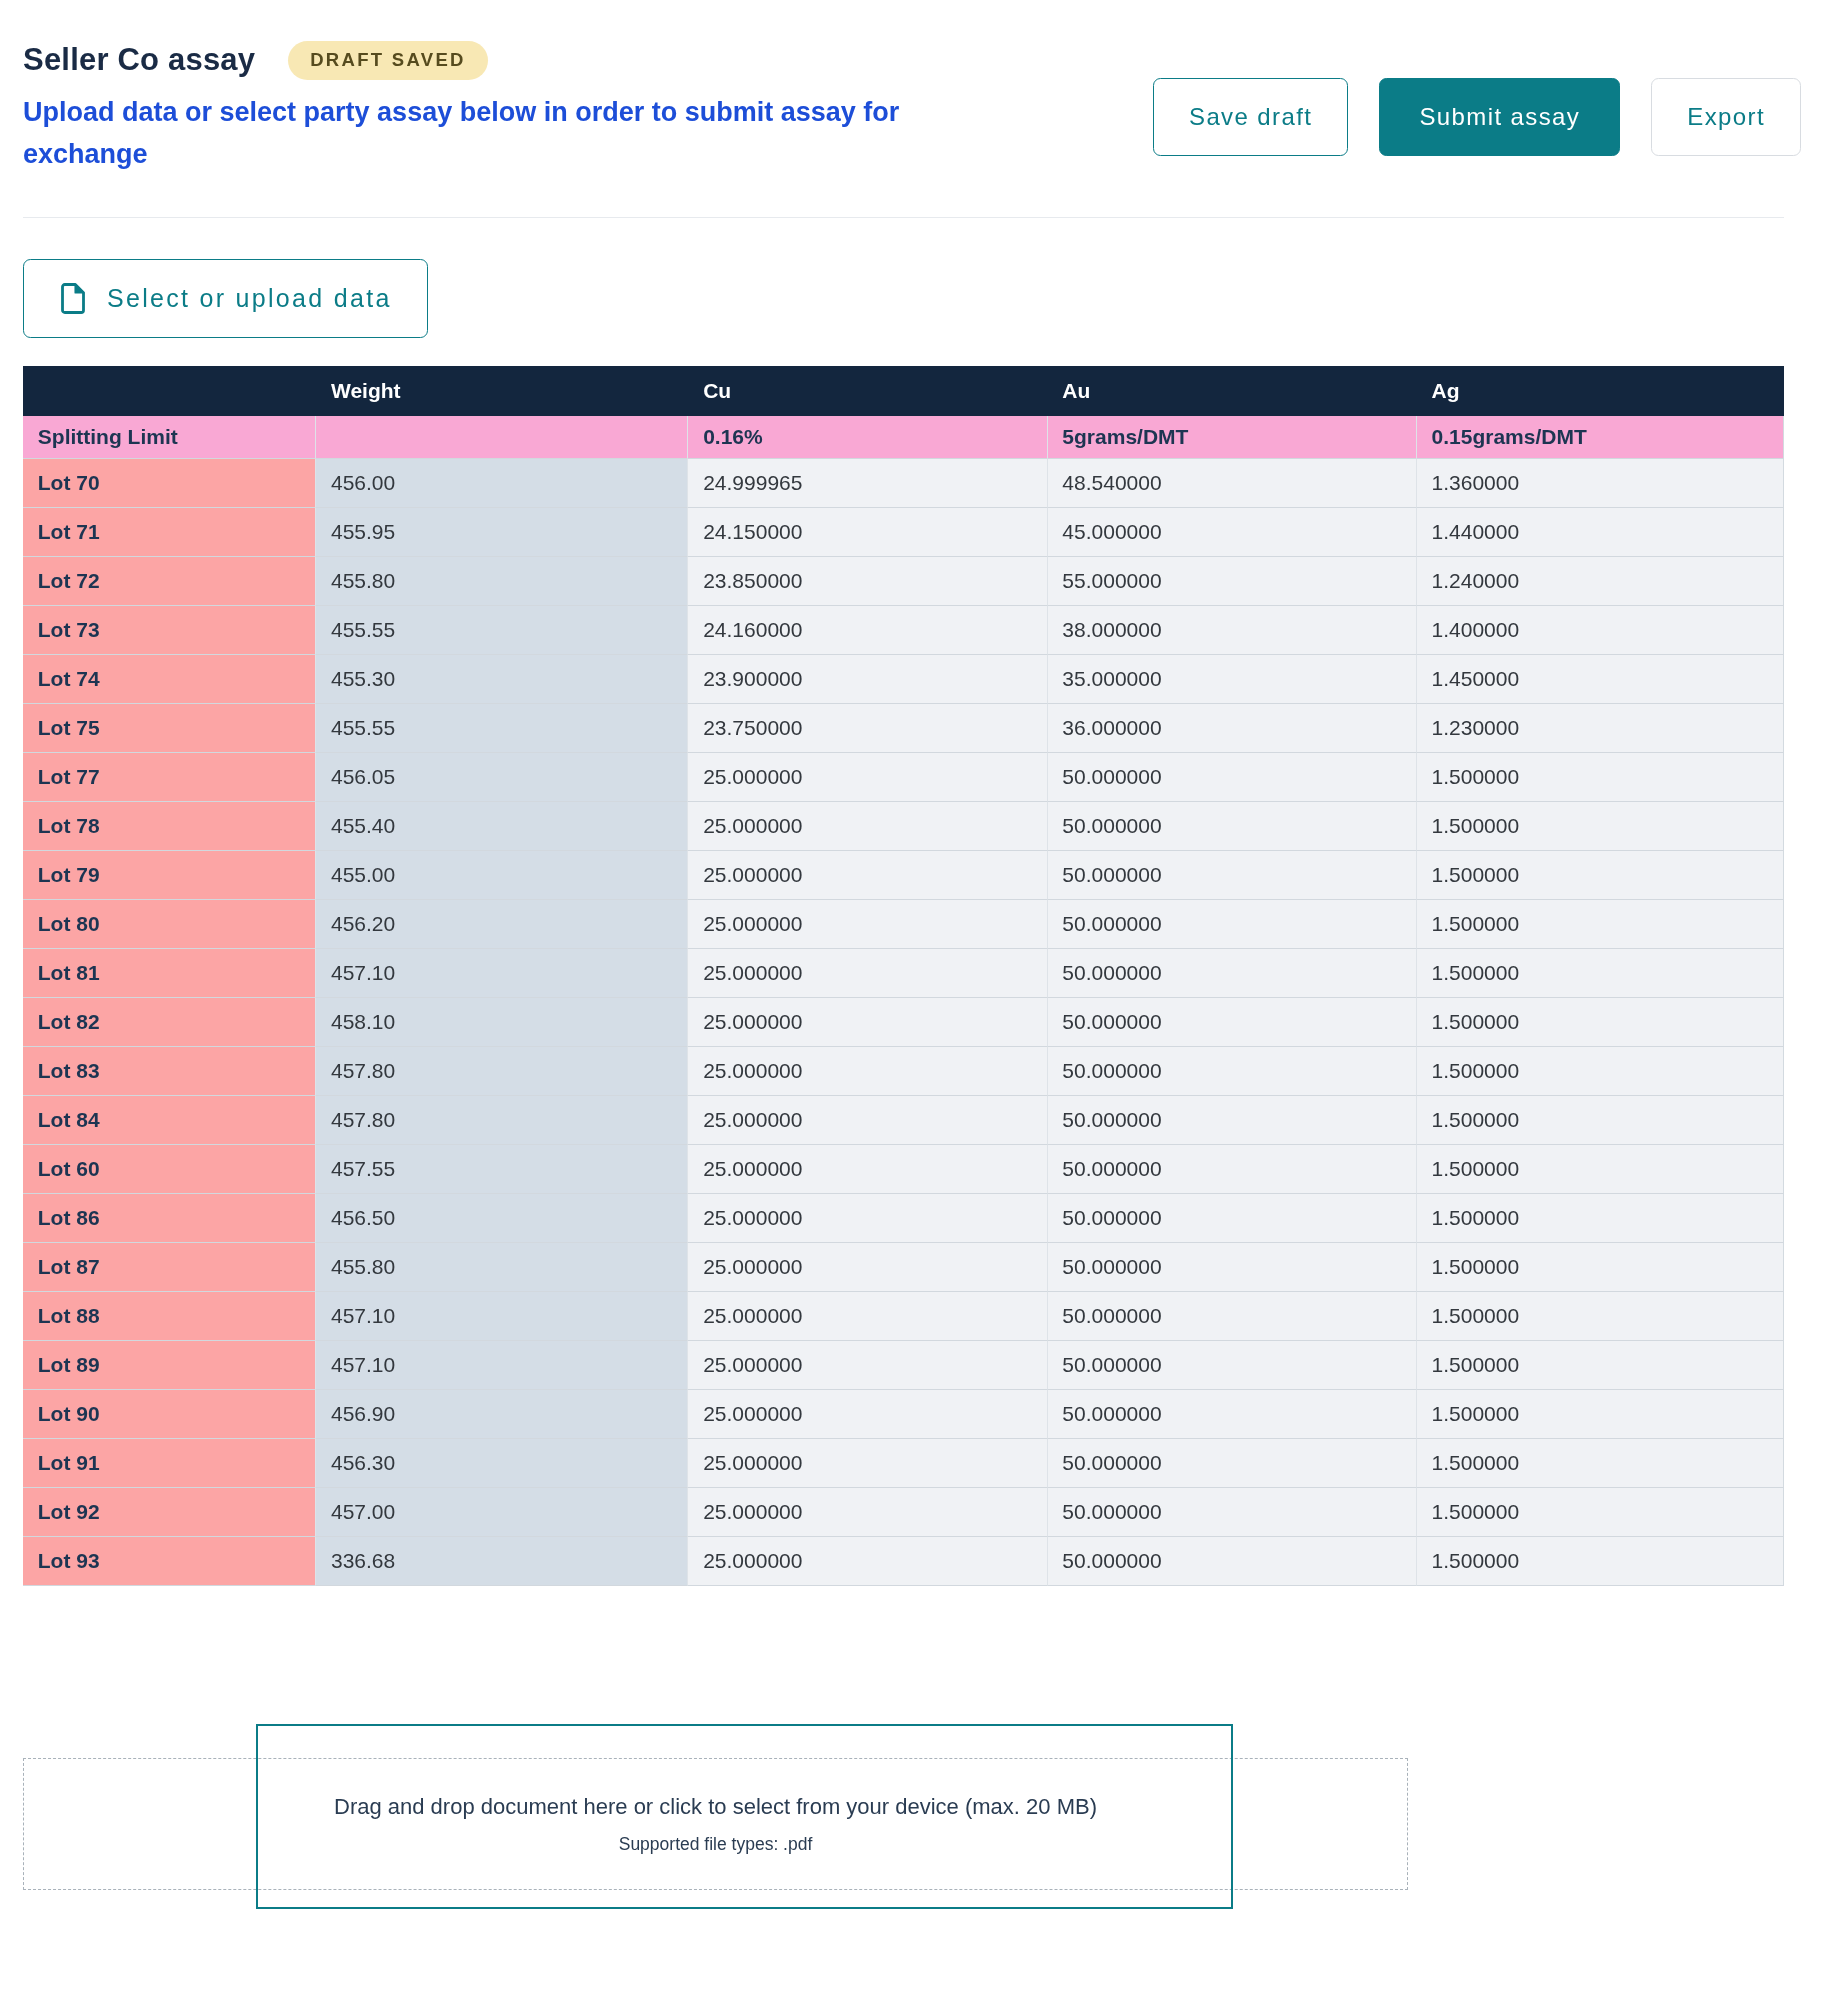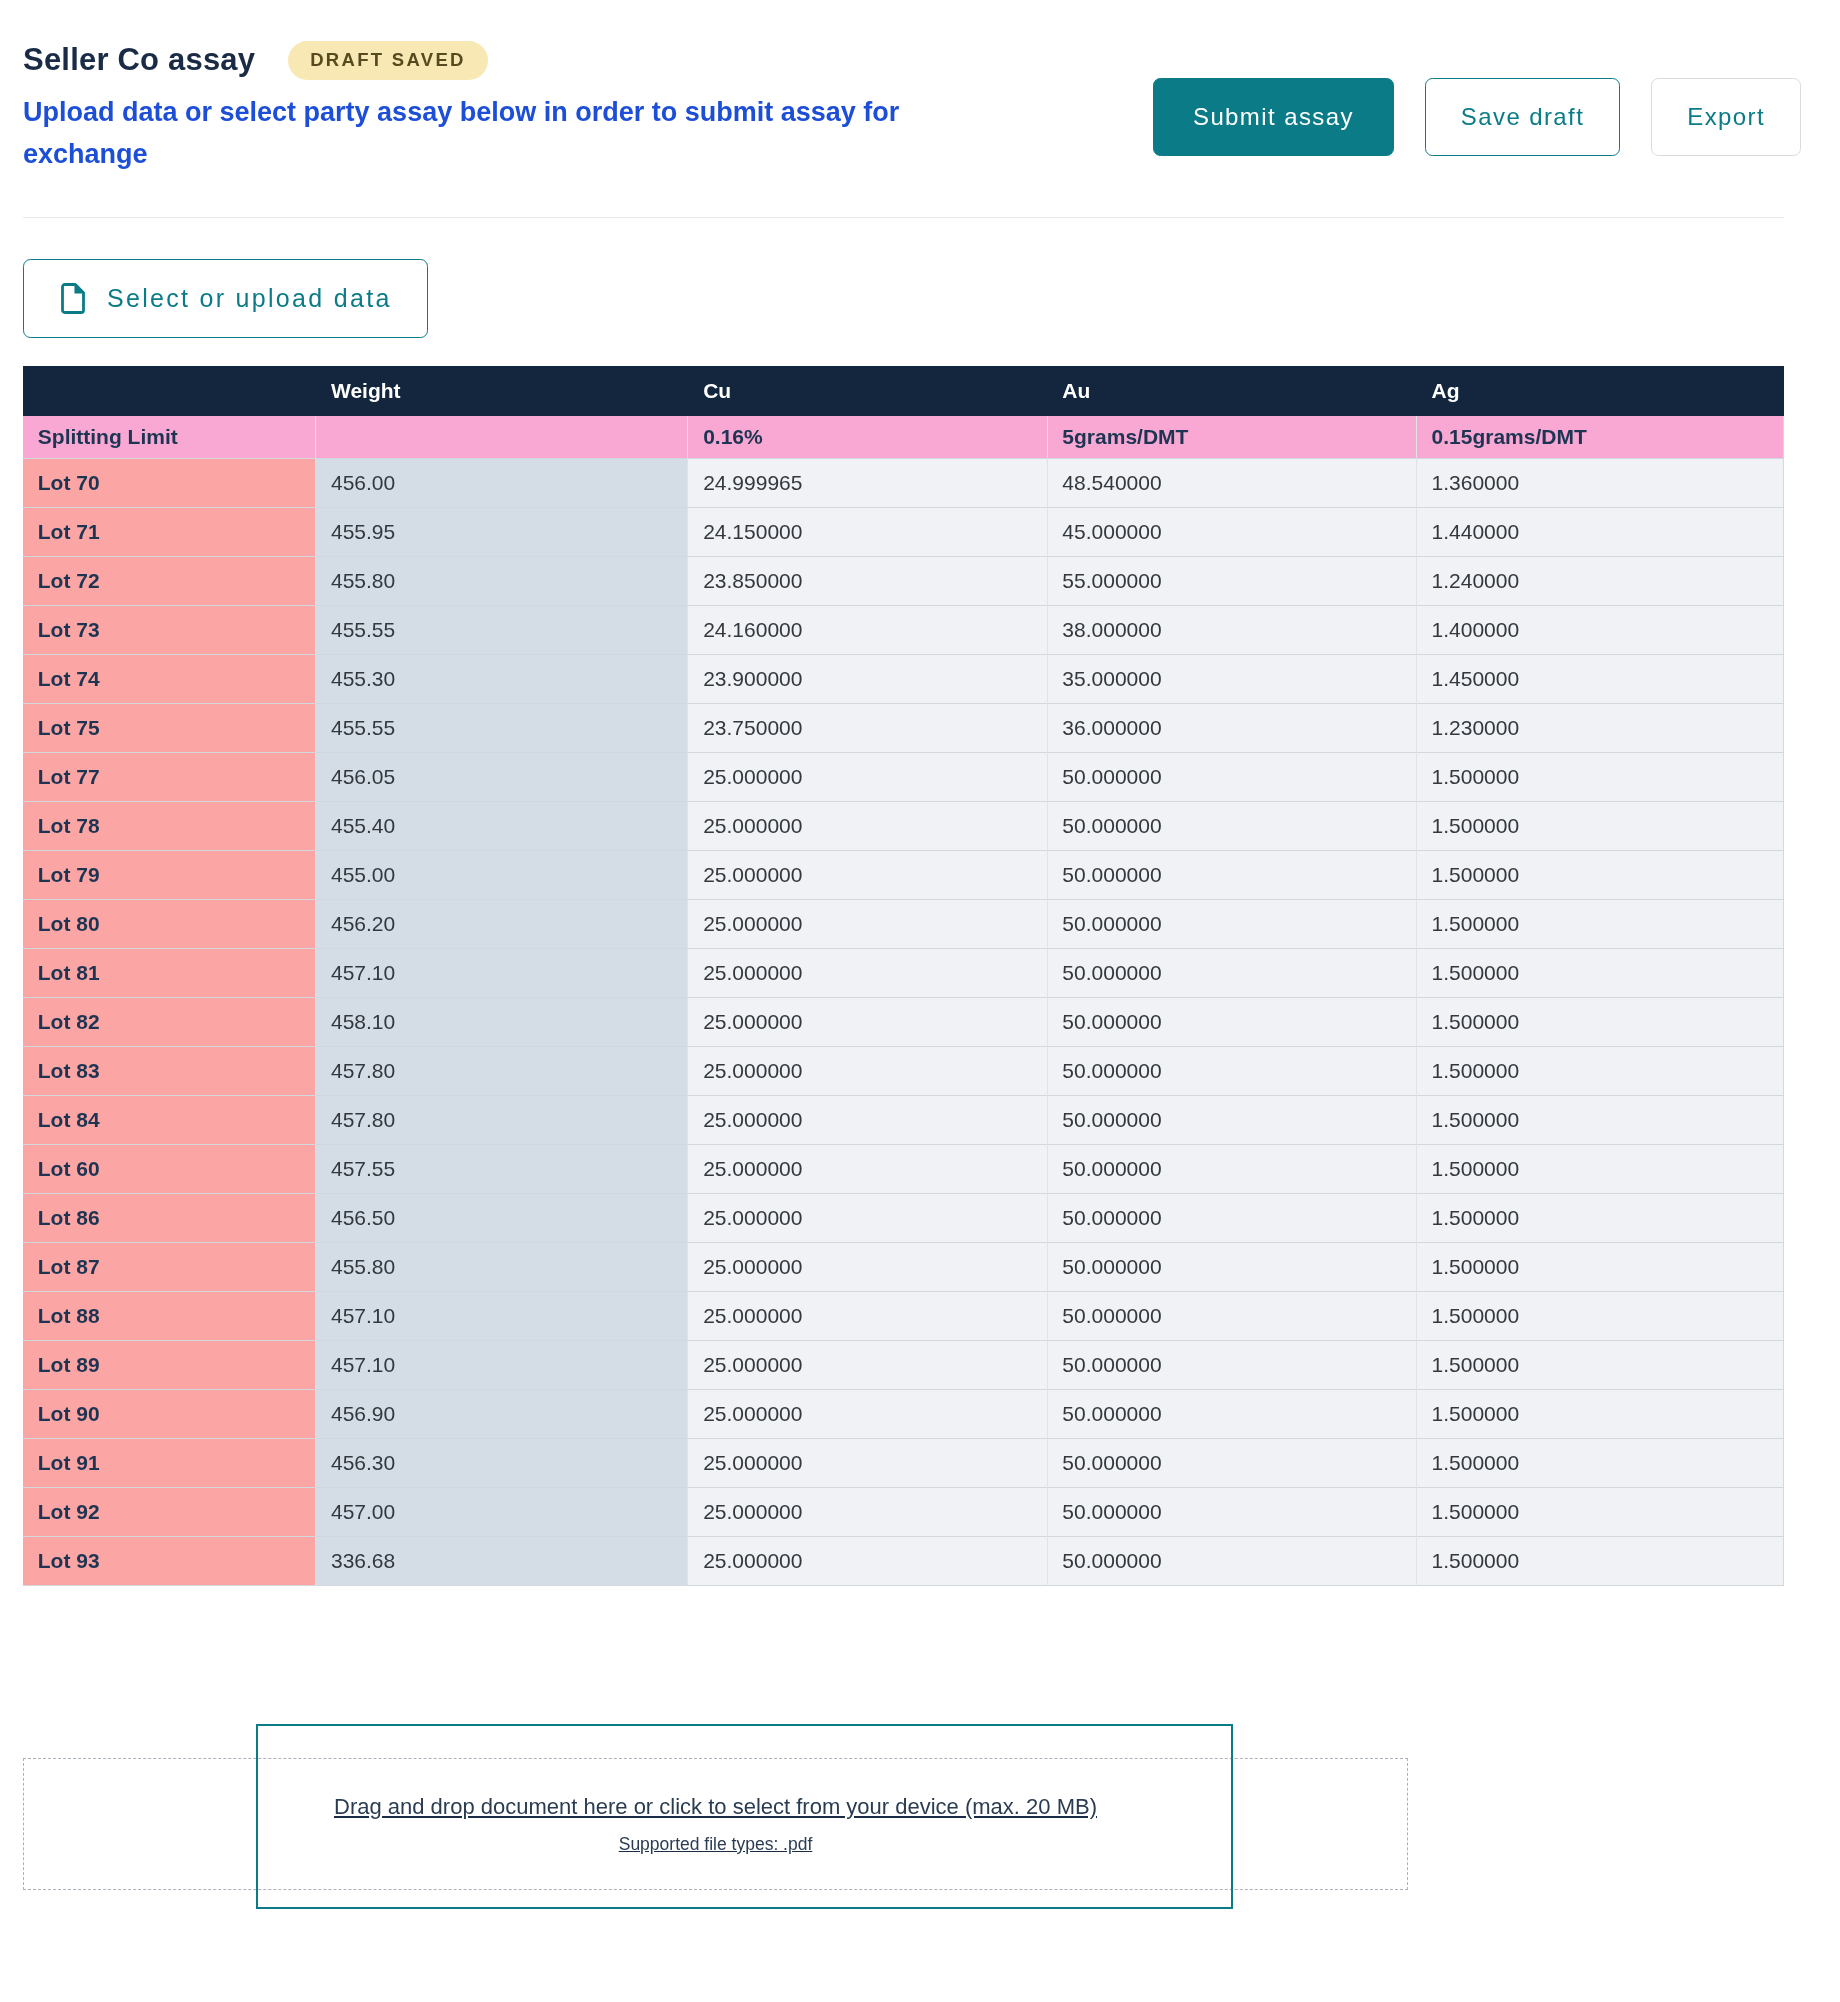--- a/index.html
+++ b/index.html
@@ -65,41 +65,41 @@
 
   
   .dropzone-wrap { position:relative; margin-top:138px; height:228px; width:1761px; }
   .teal-box {
     position:absolute; left:233px; top:0; width:977px; height:185px;
     border:2.8px solid #0b7c87; background:transparent; z-index:2; pointer-events:none;
   }
   .dashed-box {
     position:absolute; left:0; top:34px; width:1385px; height:132px;
     border:1.8px dashed #a9b2ba; z-index:1; cursor:pointer;
-    display:flex; flex-direction:column; align-items:center; justify-content:center; gap:14px;text-decoration:underline;
+    display:flex; flex-direction:column; align-items:center; justify-content:center; gap:14px;
   }
   .drop-line1 { font-size:22px; color:#2a3c52; z-index:3; }
   .drop-line2 { font-size:17.5px; color:#2a3c52; z-index:3; }
 </style>
 </head>
 <body>
 
 <div class="page">
 
   <div class="header-row">
     <div>
       <div class="title-line">
         <span class="page-title">Seller Co assay</span>
         <span class="badge">DRAFT SAVED</span>
       </div>
       <div class="subtitle">Upload data or select party assay below in order to submit assay for exchange</div>
     </div>
     <div class="btn-group">
+      <button class="btn btn-outline-teal">Save draft</button>
       <button class="btn btn-solid-teal">Submit assay</button>
-      <button class="btn btn-outline-teal">Save draft</button>
       <button class="btn btn-outline-gray">Export</button>
     </div>
   </div>
 
   <div class="divider"></div>
 
   <div class="select-upload-wrap">
     <button class="btn-select">
       <svg class="file-icon" viewBox="0 0 24 28" fill="none" xmlns="http://www.w3.org/2000/svg">
         <path d="M3 4 a2 2 0 0 1 2 -2 H14 L21 9 V24 a2 2 0 0 1 -2 2 H5 a2 2 0 0 1 -2 -2 Z" stroke="#0b7c87" stroke-width="2.4" fill="none" stroke-linejoin="round"></path>

